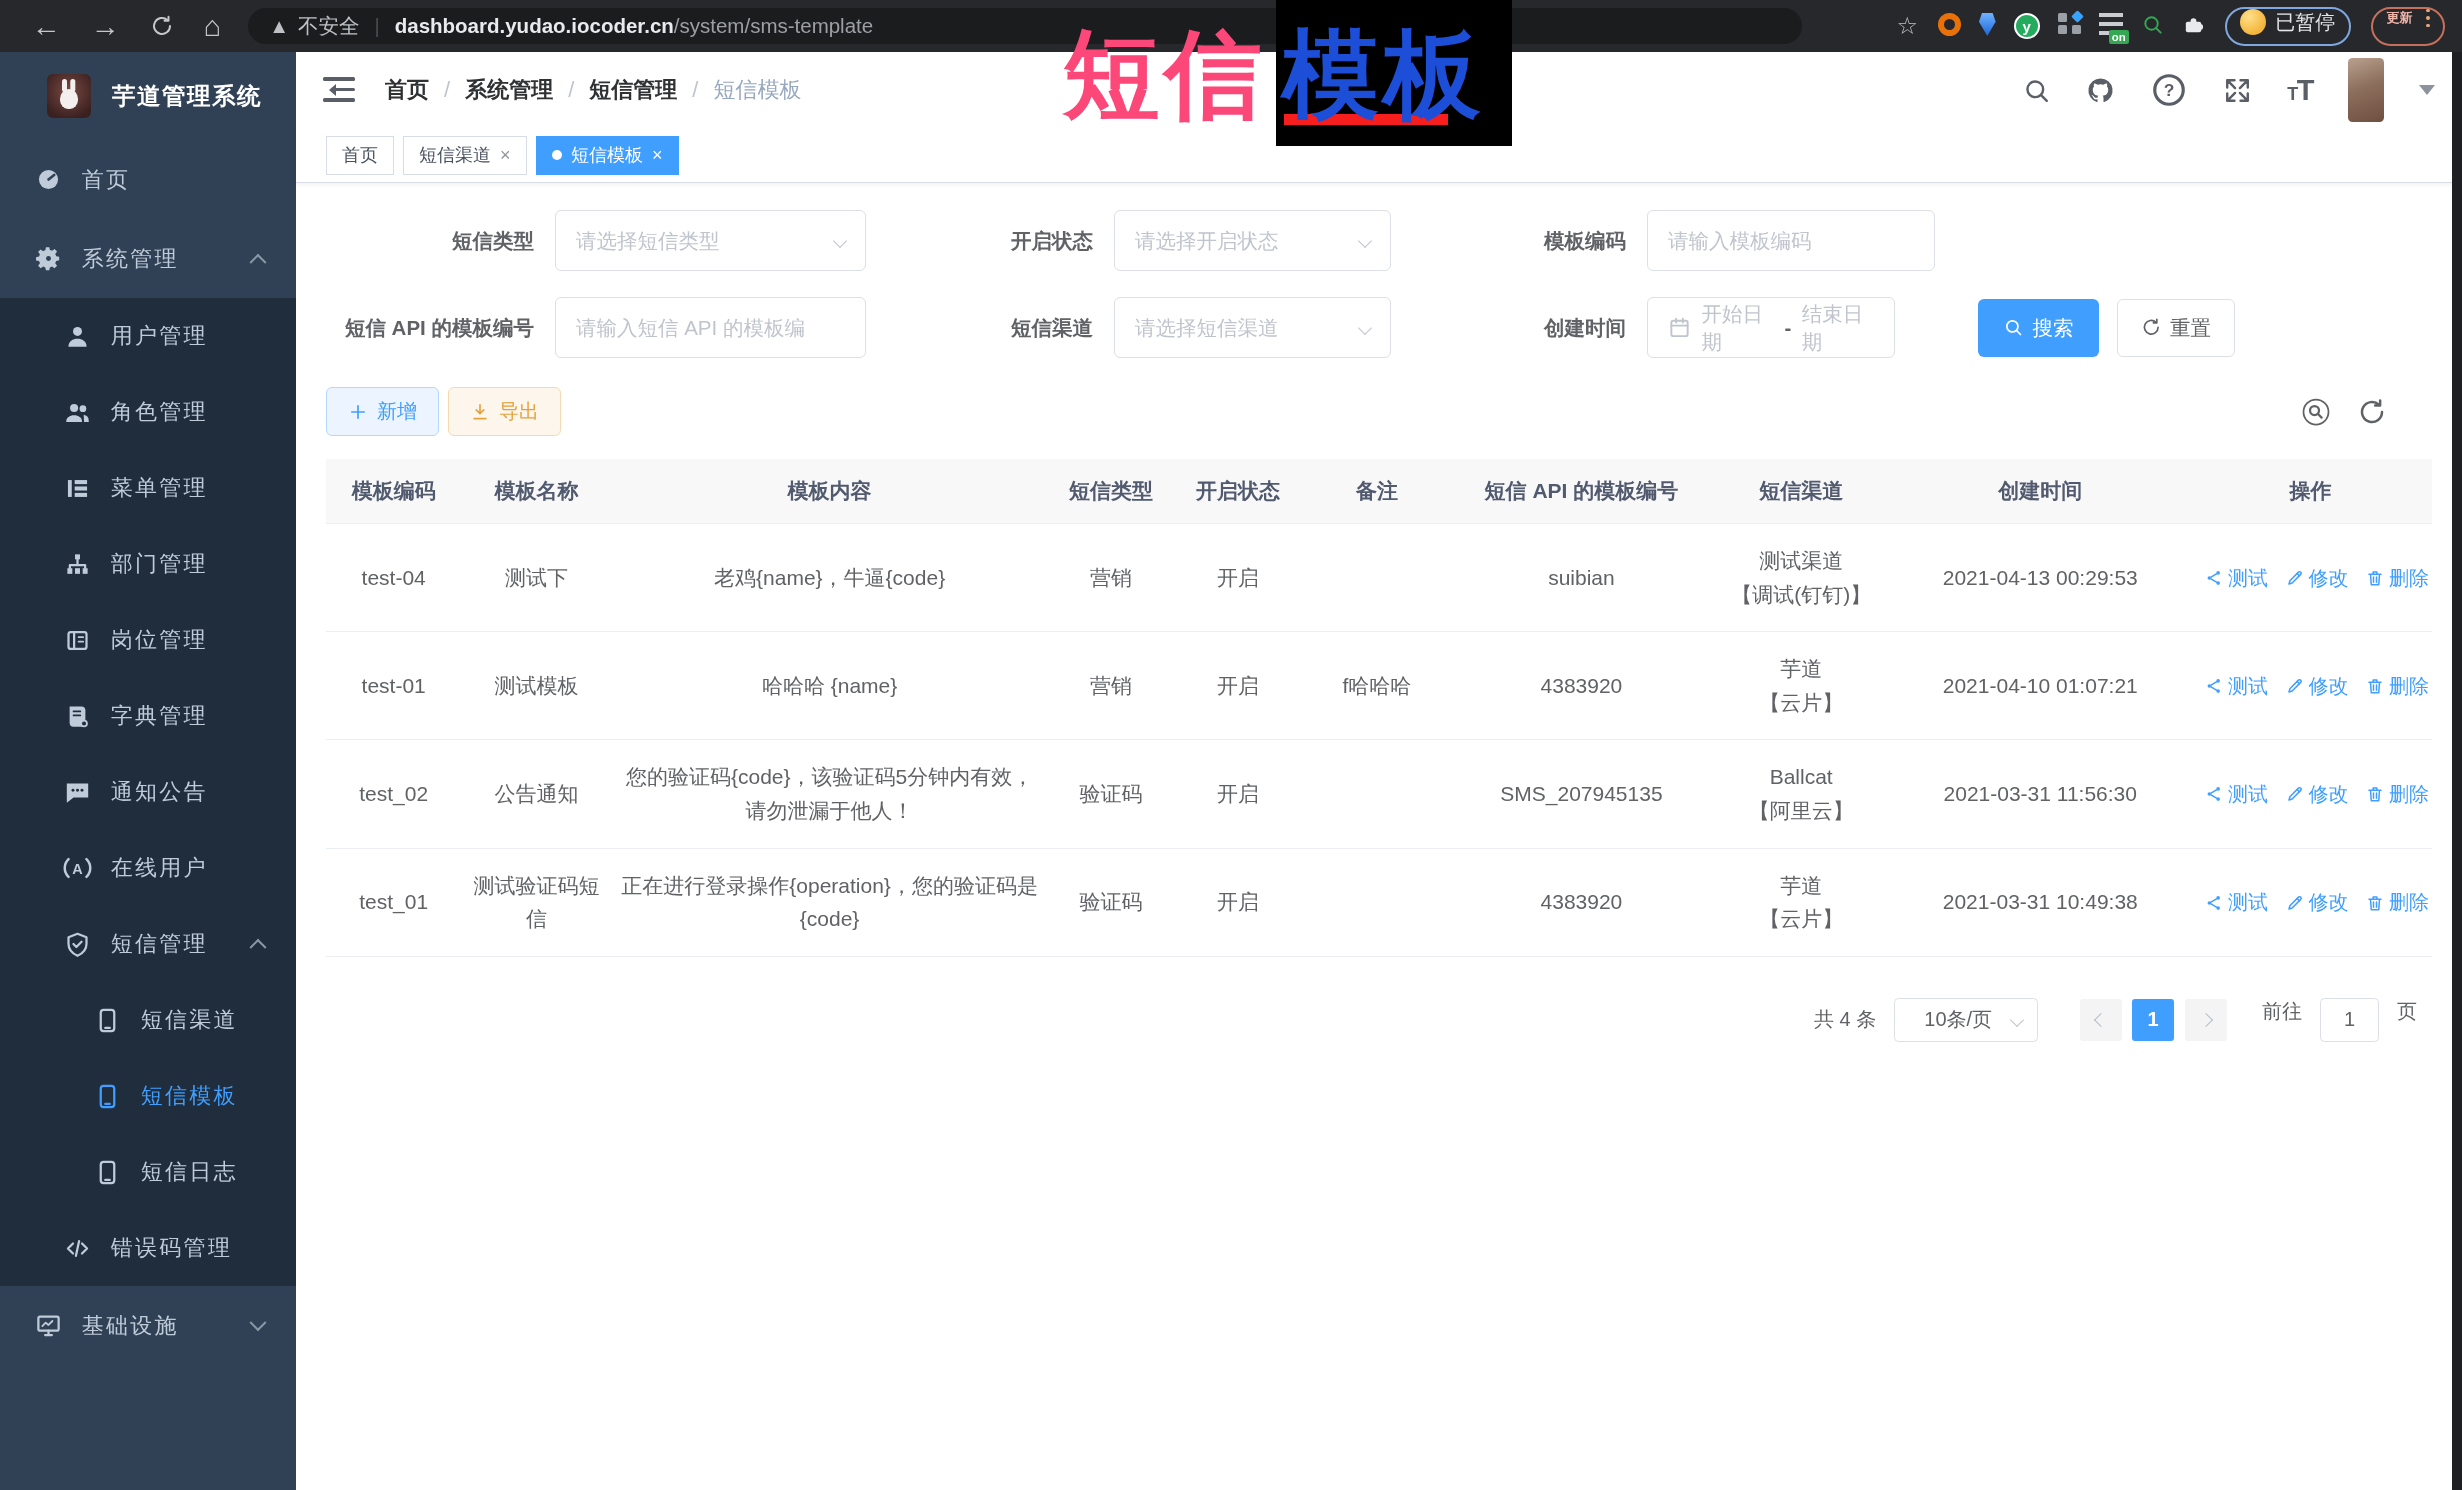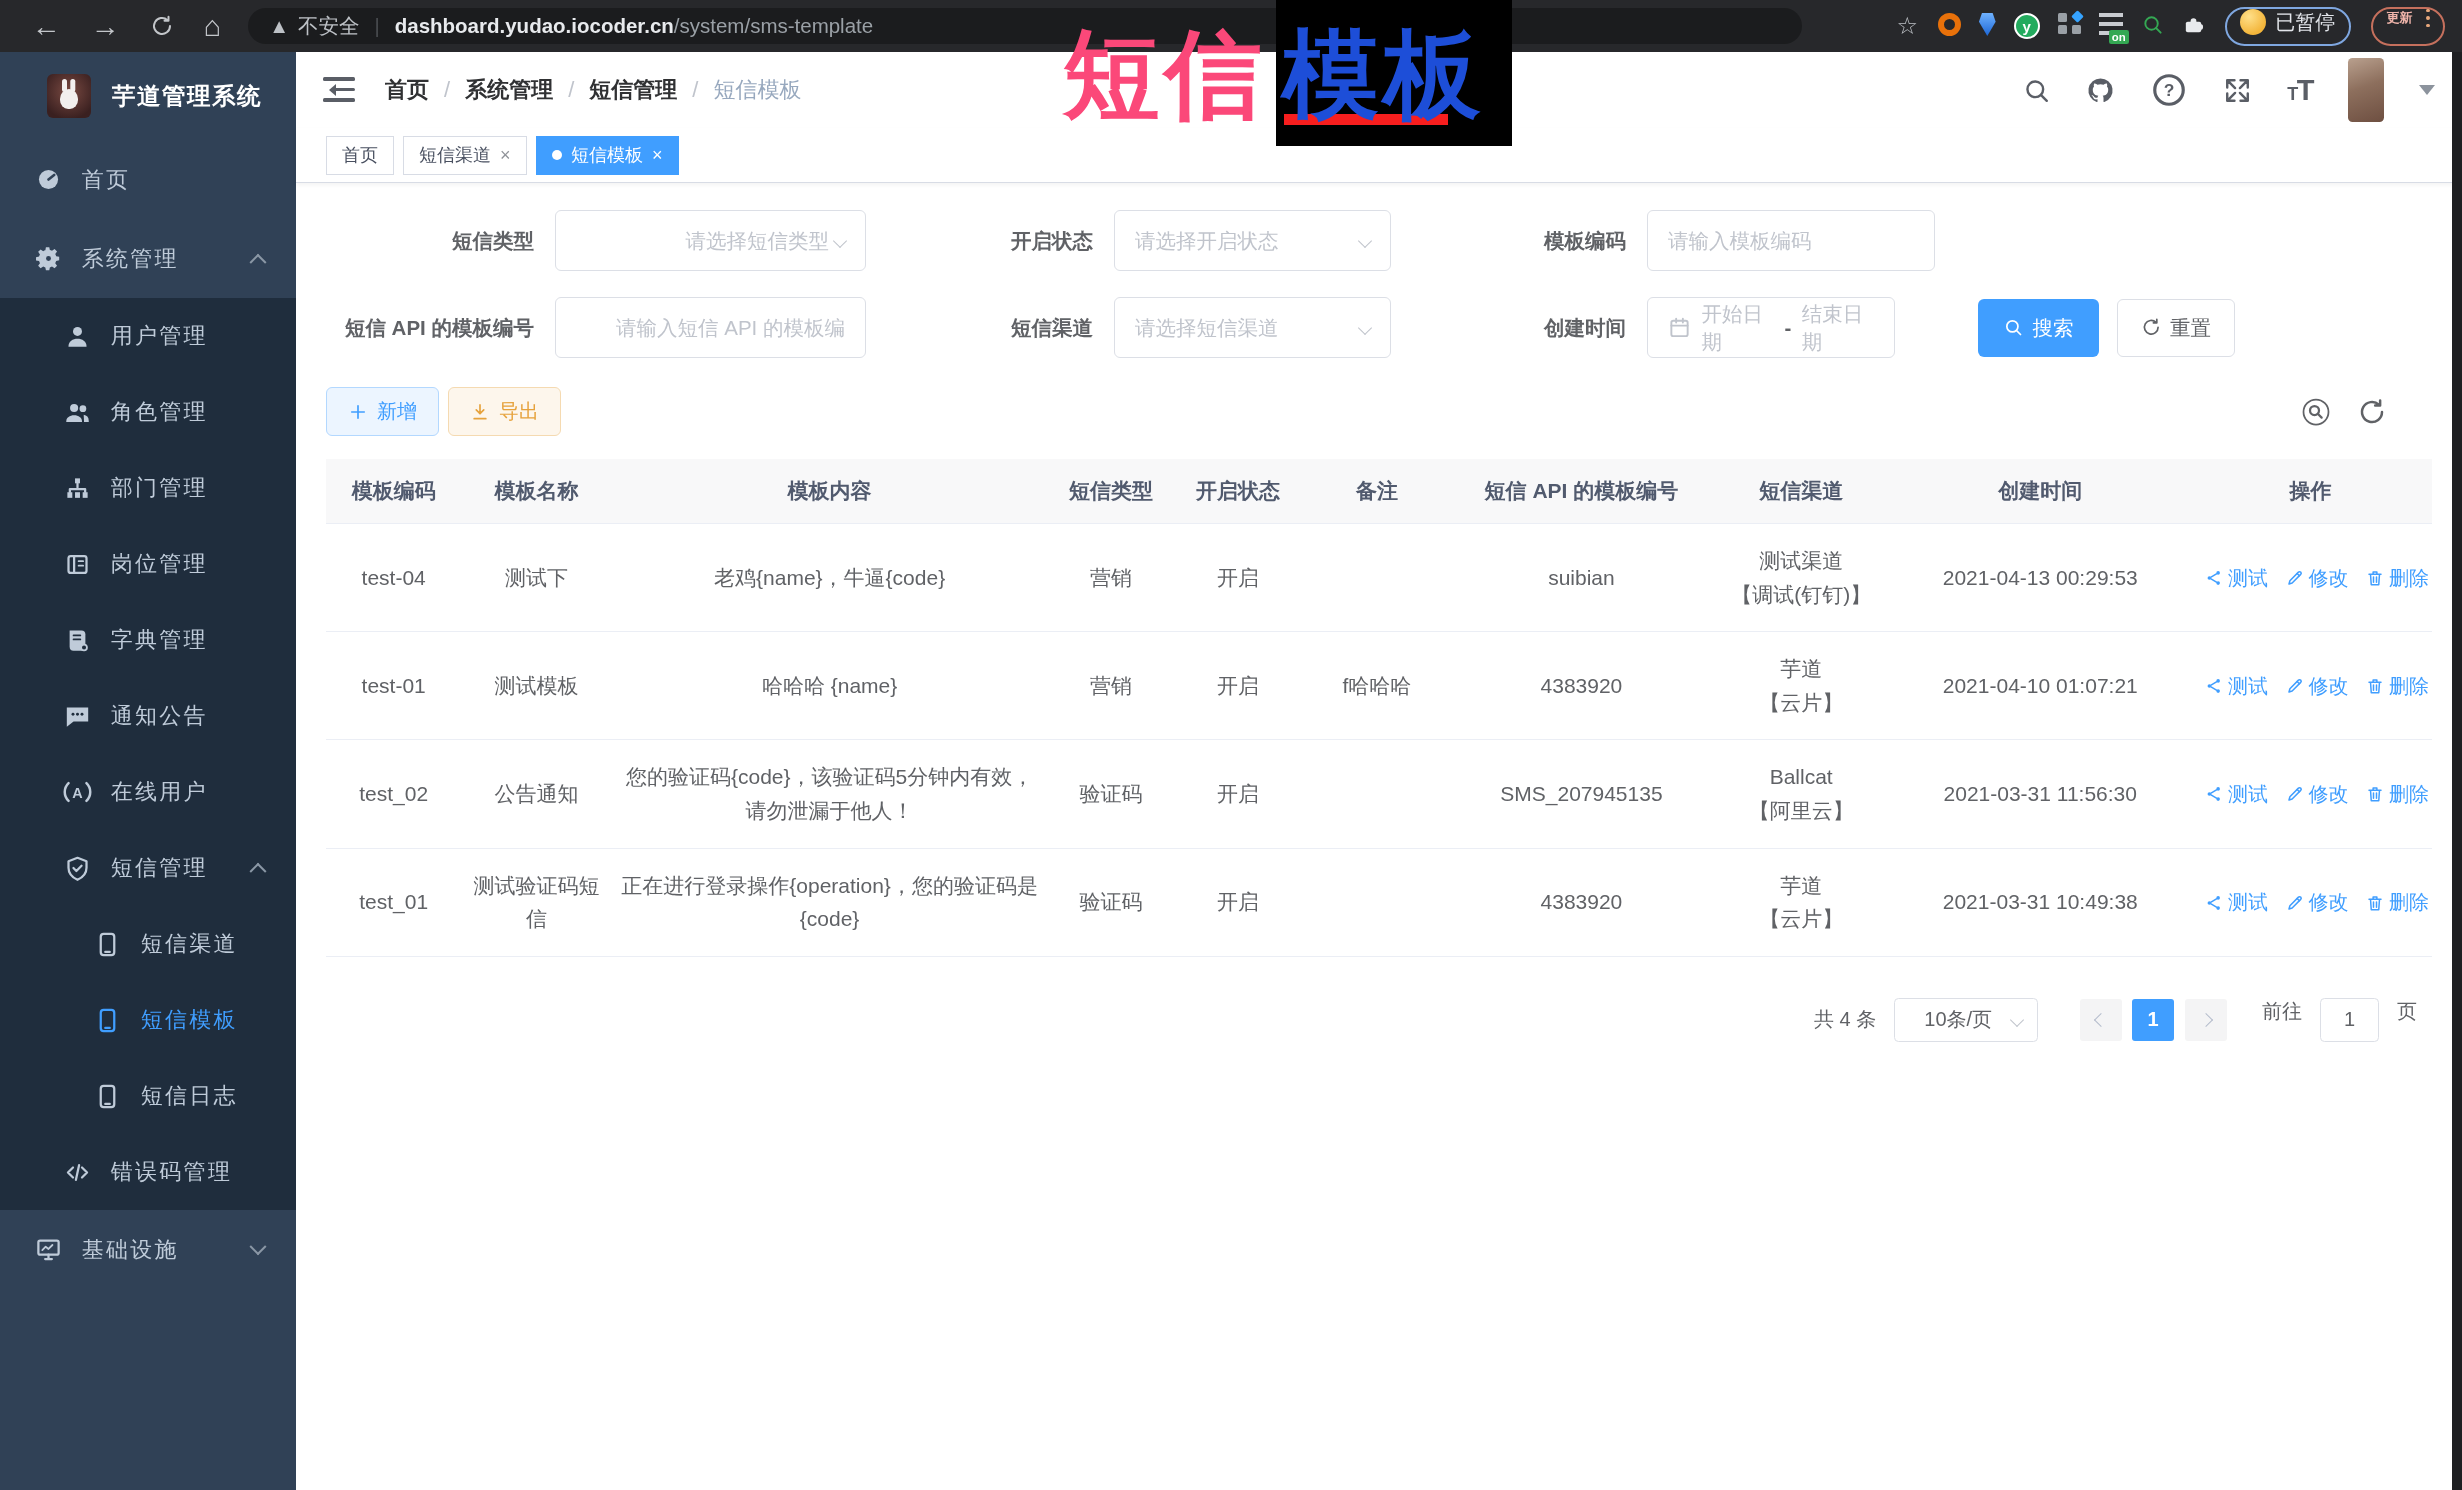--- a/index.html
+++ b/index.html
@@ -101,21 +101,21 @@
   
   .content{flex:1;padding:27px 30px;position:relative;}
   .filter-row{display:flex;align-items:center;margin-bottom:26px;font-size:20.5px;}
   .ff{display:flex;align-items:center;}
   .ff-label{font-weight:700;color:#606266;text-align:right;margin-right:21px;white-space:nowrap;}
   .lw1{width:208px;} .lw2{width:87px;} .lw3{width:91px;}
   .ml2{margin-left:140px;} .ml3{margin-left:144px;}
   .ctrl{height:61px;border:0.8px solid #dcdfe6;border-radius:6px;background:#fff;display:flex;
         align-items:center;padding:0 20px;color:#c0c4cc;font-size:20.5px;cursor:text;}
   .ctrl.select{cursor:pointer;}
-  .c1{width:311px;text-align:right;} .c2{width:277px;} .c3{width:288px;}
+  .c1{width:311px;} .c2{width:277px;} .c3{width:288px;}
   .ctrl .ph{flex:1;white-space:nowrap;overflow:hidden;}
   .chev{width:10px;height:10px;border-right:1.5px solid #c0c4cc;border-bottom:1.5px solid #c0c4cc;
         transform:rotate(45deg);margin-left:6px;flex:0 0 10px;}
   .date-range{width:248px;gap:10.6px;}
   .date-range .cal{color:#c0c4cc;font-size:23px;}
   .date-range .d{color:#c0c4cc;}
   .btn{display:inline-flex;align-items:center;justify-content:center;gap:9px;border-radius:6px;
        font-size:20.5px;cursor:pointer;border:0.8px solid transparent;white-space:nowrap;}
   .btn-search{height:58px;padding:0 24px;background:#409eff;color:#fff;margin-left:83px;}
   .btn-reset{height:58px;padding:0 23px;background:#fff;border-color:#dcdfe6;color:#606266;margin-left:18px;}
@@ -256,20 +256,32 @@
         <div class="menu-item level-1">
     <span class="mi-icon ico">
             <svg viewBox="0 0 24 24" fill="none" stroke="currentColor" stroke-width="2" stroke-linecap="round" stroke-linejoin="round">
               <circle cx="9" cy="8" r="3.6" fill="currentColor" stroke="none"></circle>
               <path fill="currentColor" stroke="none" d="M2 20c0-3.6 3.1-5.6 7-5.6s7 2 7 5.6v.4H2z"></path>
               <circle cx="16.8" cy="8.6" r="3" fill="currentColor" stroke="none"></circle>
               <path fill="currentColor" stroke="none" d="M17.5 14.1c2.7.5 4.5 2.2 4.5 5.2v1.1h-4.2z"></path>
             </svg>
           </span>
     <span class="mi-label">角色管理</span>
+
+  </div>
+        <div class="menu-item level-1">
+    <span class="mi-icon ico">
+            <svg viewBox="0 0 24 24" fill="none" stroke="currentColor" stroke-width="2" stroke-linecap="round" stroke-linejoin="round">
+              <rect x="3.5" y="4.5" width="3.4" height="15" fill="currentColor" stroke="none"></rect>
+              <rect x="9.5" y="4.5" width="11" height="3.6" fill="currentColor" stroke="none"></rect>
+              <rect x="9.5" y="10.2" width="11" height="3.6" fill="currentColor" stroke="none"></rect>
+              <rect x="9.5" y="15.9" width="11" height="3.6" fill="currentColor" stroke="none"></rect>
+            </svg>
+          </span>
+    <span class="mi-label">菜单管理</span>
 
   </div>
         <div class="menu-item level-1">
     <span class="mi-icon ico">
             <svg viewBox="0 0 24 24" fill="none" stroke="currentColor" stroke-width="2" stroke-linecap="round" stroke-linejoin="round">
               <rect x="9.8" y="3" width="4.4" height="4.4" fill="currentColor" stroke="none"></rect>
               <path d="M12 7.5v3.5M5.2 15v-2.5h13.6V15"></path>
               <rect x="3" y="15.3" width="4.4" height="5" fill="currentColor" stroke="none"></rect>
               <rect x="9.8" y="15.3" width="4.4" height="5" fill="currentColor" stroke="none"></rect>
               <rect x="16.6" y="15.3" width="4.4" height="5" fill="currentColor" stroke="none"></rect>

